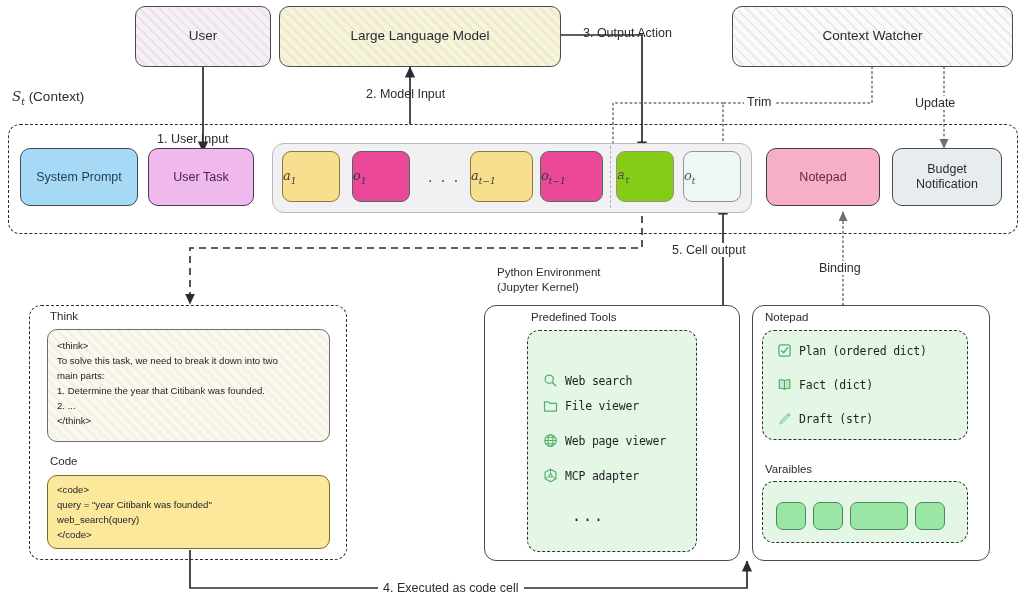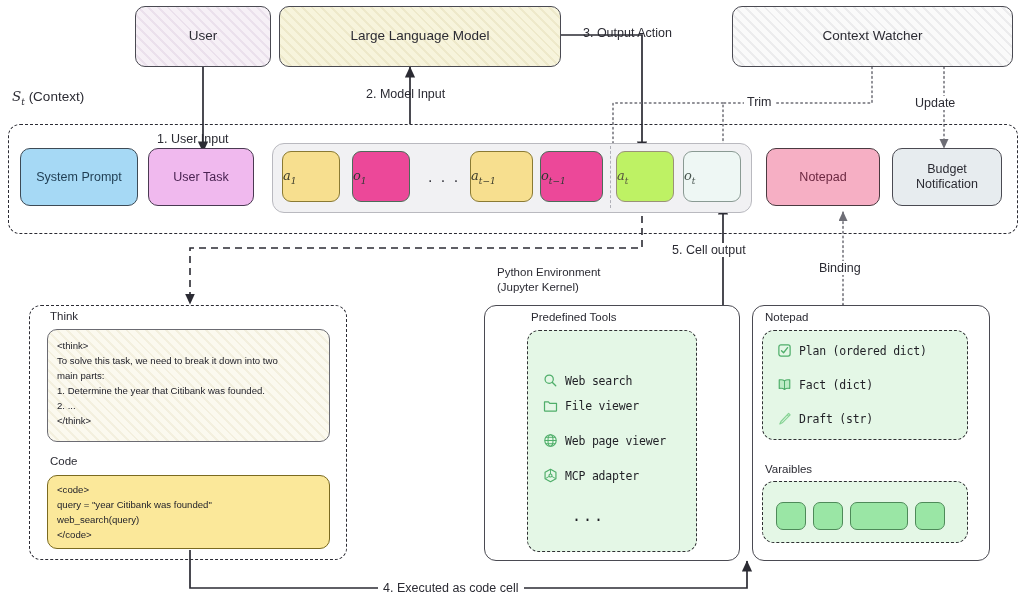--- a/index.html
+++ b/index.html
@@ -52,21 +52,21 @@
   #hist-wrap{
     position:absolute;background:#f1f1f3;border:1.4px solid #b9b9bf;border-radius:12px;
   }
   .tok{
     position:absolute;box-sizing:border-box;border:1.5px solid #6b6b58;border-radius:9px;
     display:flex;align-items:center;font-size:13px;
     font-family:"DejaVu Serif","Liberation Serif",serif;font-style:italic;
   }
   .tok-a{background:#f7df8f;border-color:#8a7a33;color:#3a3a2a;}
   .tok-o{background:#ec4899;border-color:#4d6b59;color:#2d3a33;}
-  .tok-a-faded{background:#bef264;border-color:#9a9278;color:#55523f;}
+  .tok-a-faded{background:#84cc16;border-color:#9a9278;color:#55523f;font-family:Liberation Mono, monospace;}
   .tok-o-faded{background:#eef7f4;border-color:#8a9a93;color:#46534d;}
   .tok sub{font-size:9px;font-style:italic;}
 
   
   .c-sys{background:#a6d9f5;border-color:#3d4a55;color:#1f3d52;}
   .c-task{background:#f0b9ee;border-color:#4a3a52;color:#4a2352;}
   .c-note{background:#f6afc4;border-color:#4a3a40;color:#6b2740;}
   .c-budget{background:#e7ecef;border-color:#4a4a52;color:#2b2b33;}
 
   

